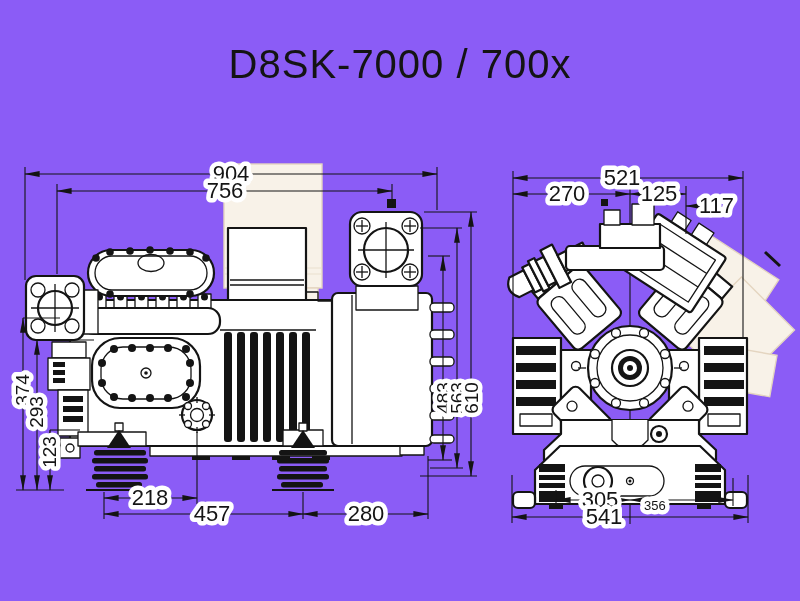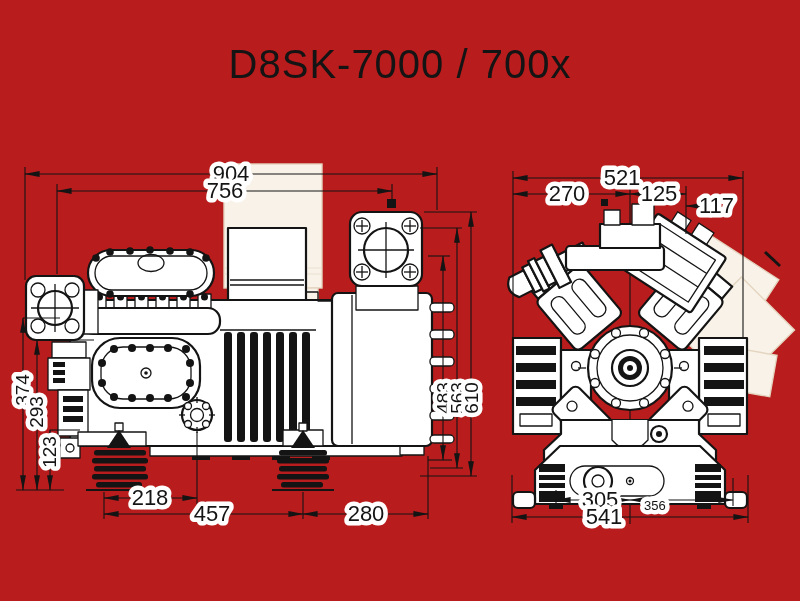--- a/index.html
+++ b/index.html
@@ -1,16 +1,16 @@
 <!DOCTYPE html>
 <html><head>
 <meta charset="utf-8">
 <style>
   html,body{margin:0;padding:0;background:#ffffff;}
-  .stage{position:relative;width:800px;height:601px;background:#b91c1c;overflow:hidden;}
+  .stage{position:relative;width:800px;height:601px;background:#8b5cf6;overflow:hidden;}
   svg text{font-family:"Liberation Sans",sans-serif;fill:#141414;}
   .ttl{font-size:40px;letter-spacing:1px;}
   .t22{font-size:22px;}
   .t19{font-size:19px;}
   .t13{font-size:13px;}
   .halo{paint-order:stroke;stroke:#ffffff;stroke-width:9px;stroke-linejoin:round;}
   .o2{fill:#ffffff;stroke:#141414;stroke-width:2.2;stroke-linejoin:round;}
   .o1{fill:none;stroke:#141414;stroke-width:1.3;stroke-linejoin:round;}
   .of1{fill:#ffffff;stroke:#141414;stroke-width:1.3;stroke-linejoin:round;}
   .dim{stroke:#141414;stroke-width:1.1;fill:none;}

